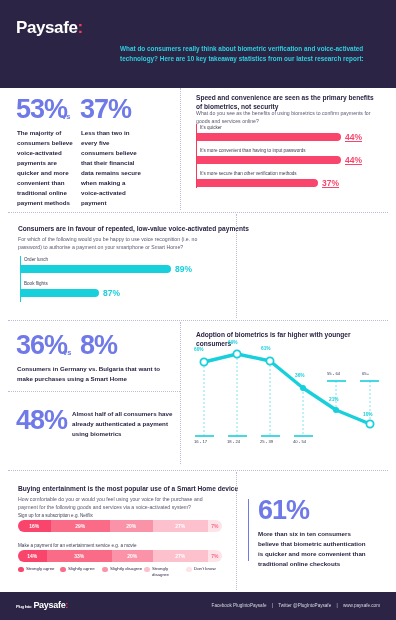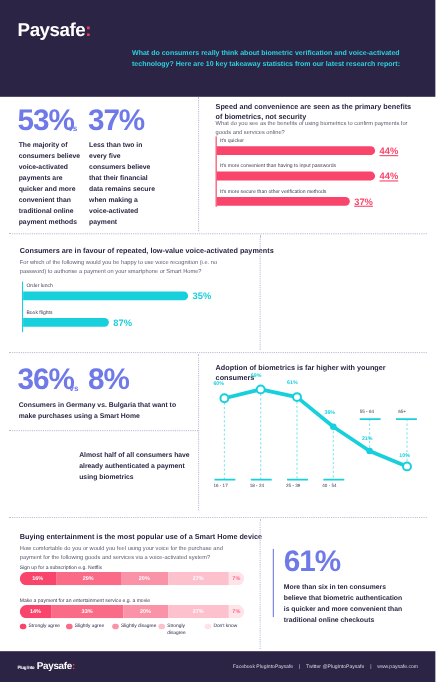--- a/index.html
+++ b/index.html
@@ -138,38 +138,39 @@
   <div class="pbar" style="left:197px; top:179px; width:121px;"></div>
   <div class="pbar-val" style="left:322px; top:178px;">37%</div>
 
   <div class="dash-h" style="left:8px; top:212px; width:380px;"></div>
 
   <div class="sec-title tb-title">Consumers are in favour of repeated, low-value voice-activated payments</div>
   <div class="sec-sub tb-sub">For which of the following would you be happy to use voice recognition (i.e. no password) to authorise a payment on your smartphone or Smart Home?</div>
   <div class="tb-axis"></div>
   <div class="bar-label" style="position:absolute;left:24px;top:257px;">Order lunch</div>
   <div class="tbar" style="left:21px; top:265px; width:150px;"></div>
-  <div class="tbar-val" style="left:175px; top:264px;">35%</div>
+  <div class="tbar-val" style="left:175px; top:264px;">89%</div>
   <div class="bar-label" style="position:absolute;left:24px;top:281px;">Book flights</div>
   <div class="tbar" style="left:21px; top:289px; width:78px;"></div>
   <div class="tbar-val" style="left:103px; top:288px;">87%</div>
 
   <div class="dash-v" style="left:236px; top:214px; height:104px;"></div>
 
 
   <div class="dash-h" style="left:8px; top:320px; width:380px;"></div>
 
   <div class="big-pct s3-36">36%</div>
   <div class="vs s3-vs">vs</div>
   <div class="big-pct s3-50">8%</div>
   <div class="body-txt s3-txt">Consumers in Germany vs. Bulgaria that want to make purchases using a Smart Home</div>
 
   <div class="dash-h" style="left:8px; top:391px; width:172px;"></div>
   <div class="dash-v" style="left:180px; top:322px; height:142px;"></div>
 
+  <div class="big-pct s3-48">48%</div>
   <div class="body-txt s3-48t">Almost half of all consumers have already authenticated a payment using biometrics</div>
 
   <div class="sec-title lc-title">Adoption of biometrics is far higher with younger consumers</div>
   <div class="lc-wrap">
     <svg width="200" height="112" viewBox="0 0 200 112">
 
       <line x1="14" y1="22" x2="14" y2="96" stroke="#7fe6ef" stroke-width="1" stroke-dasharray="2,2"></line>
       <line x1="47" y1="14" x2="47" y2="96" stroke="#7fe6ef" stroke-width="1" stroke-dasharray="2,2"></line>
       <line x1="80" y1="21" x2="80" y2="96" stroke="#7fe6ef" stroke-width="1" stroke-dasharray="2,2"></line>
       <line x1="113" y1="48" x2="113" y2="96" stroke="#7fe6ef" stroke-width="1" stroke-dasharray="2,2"></line>

